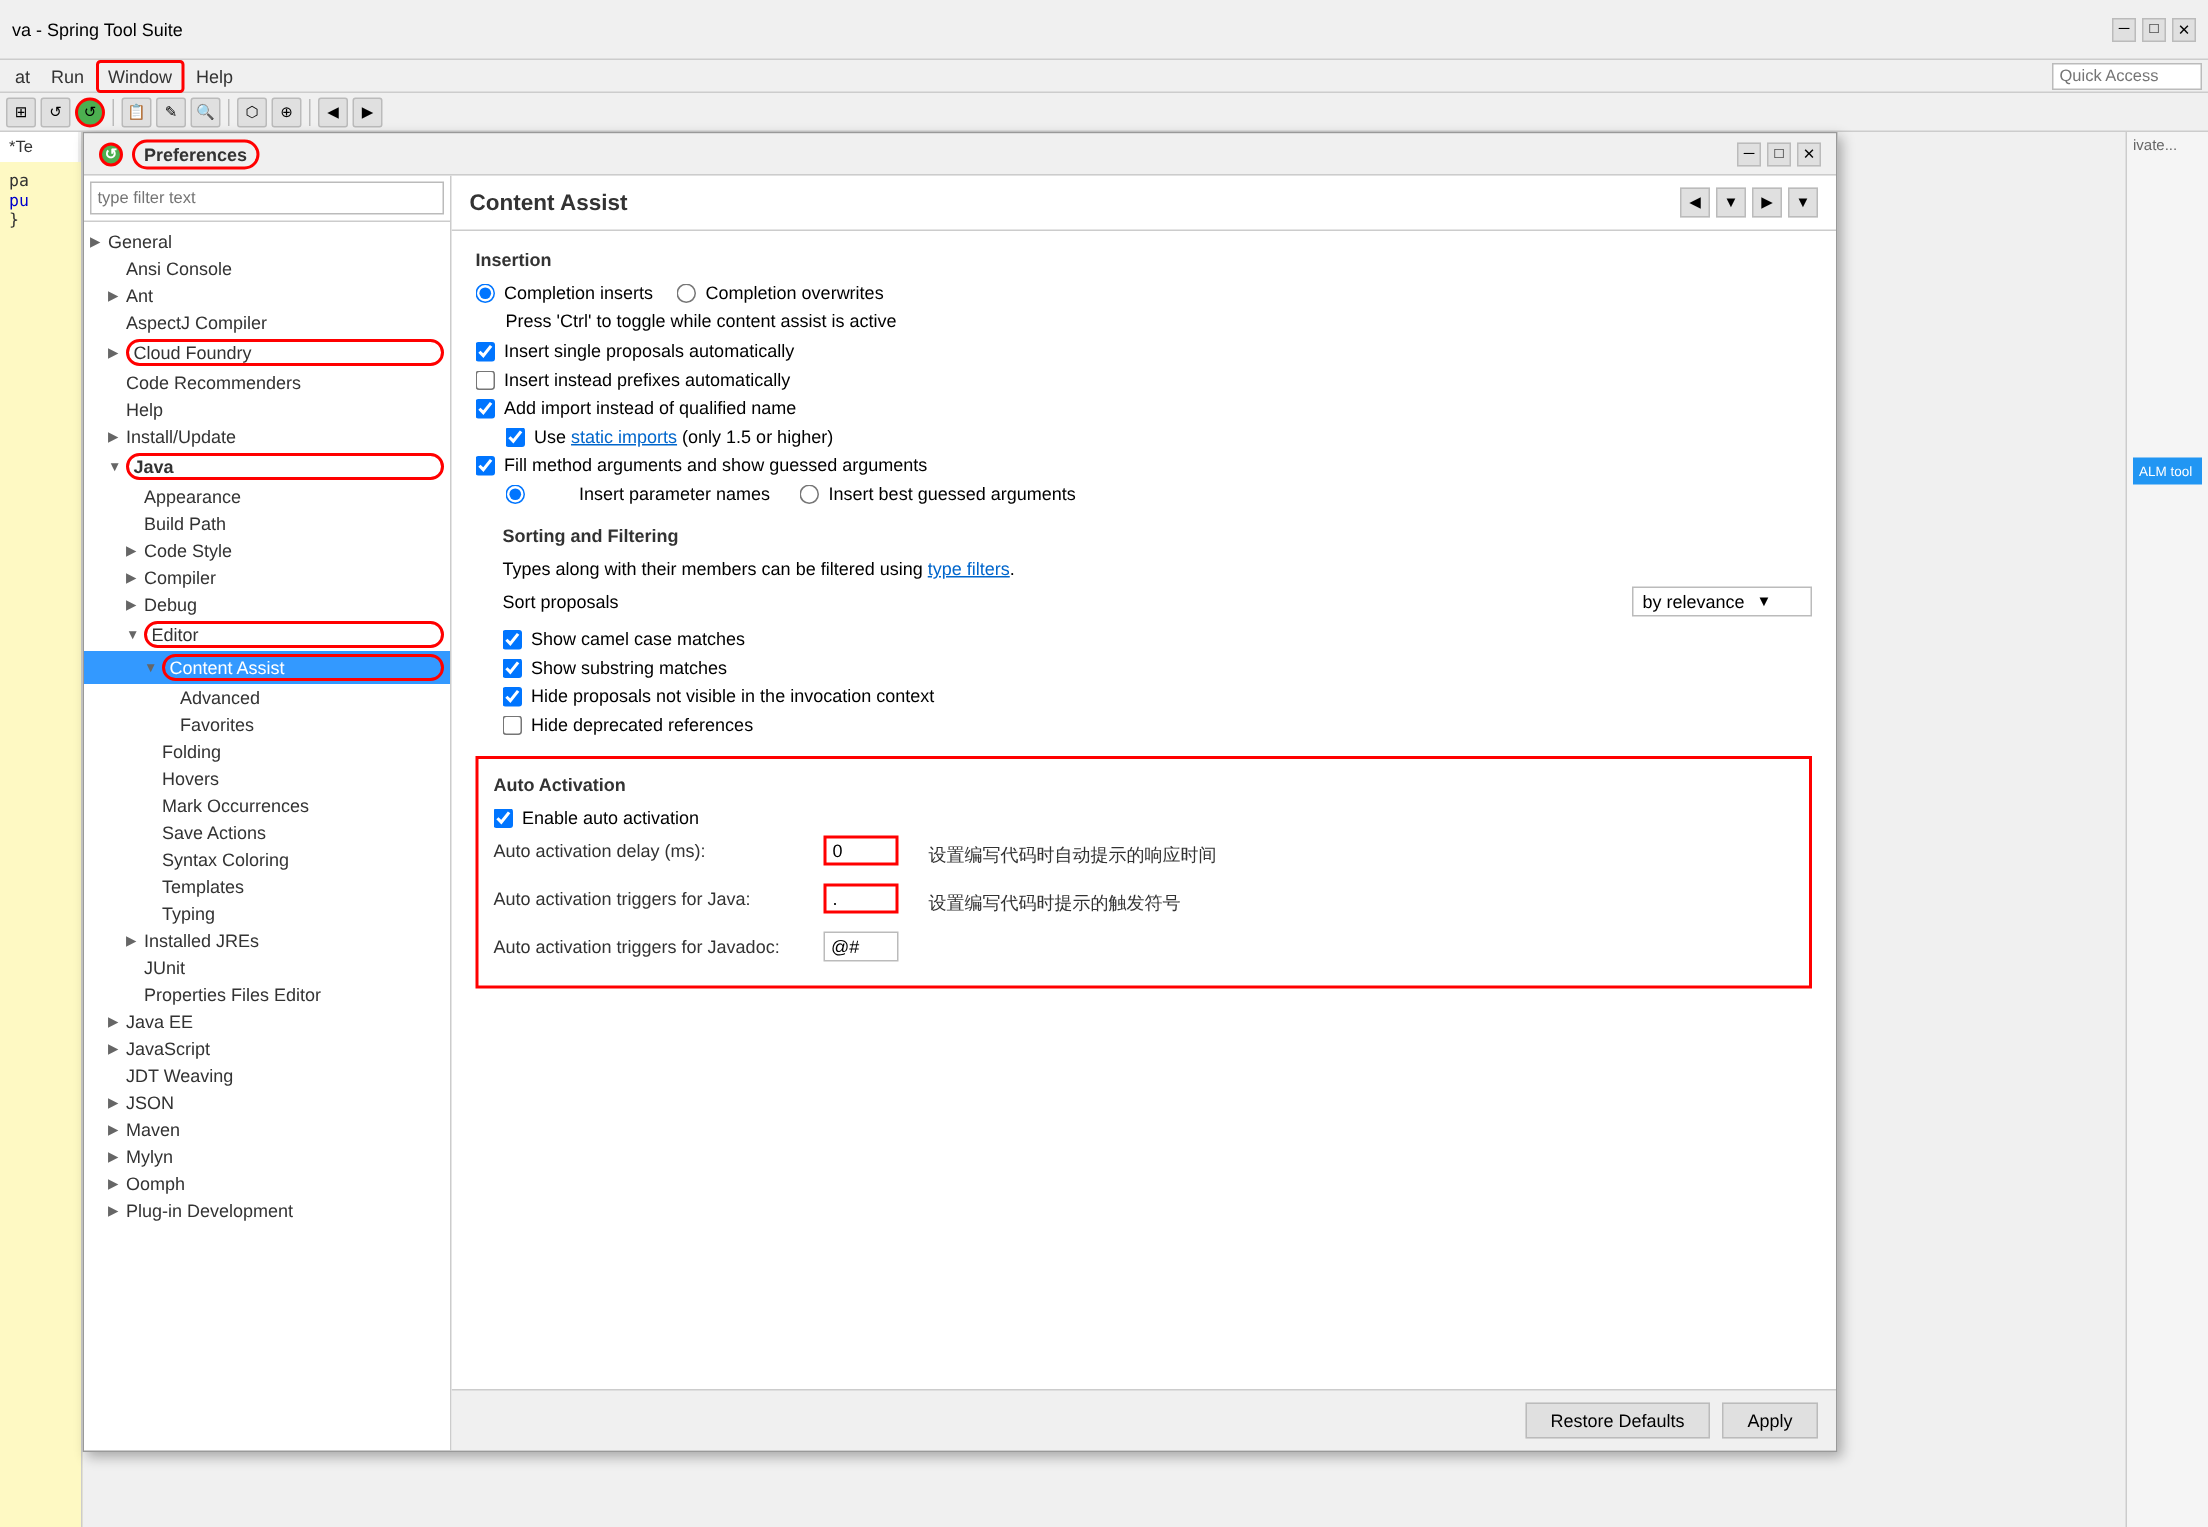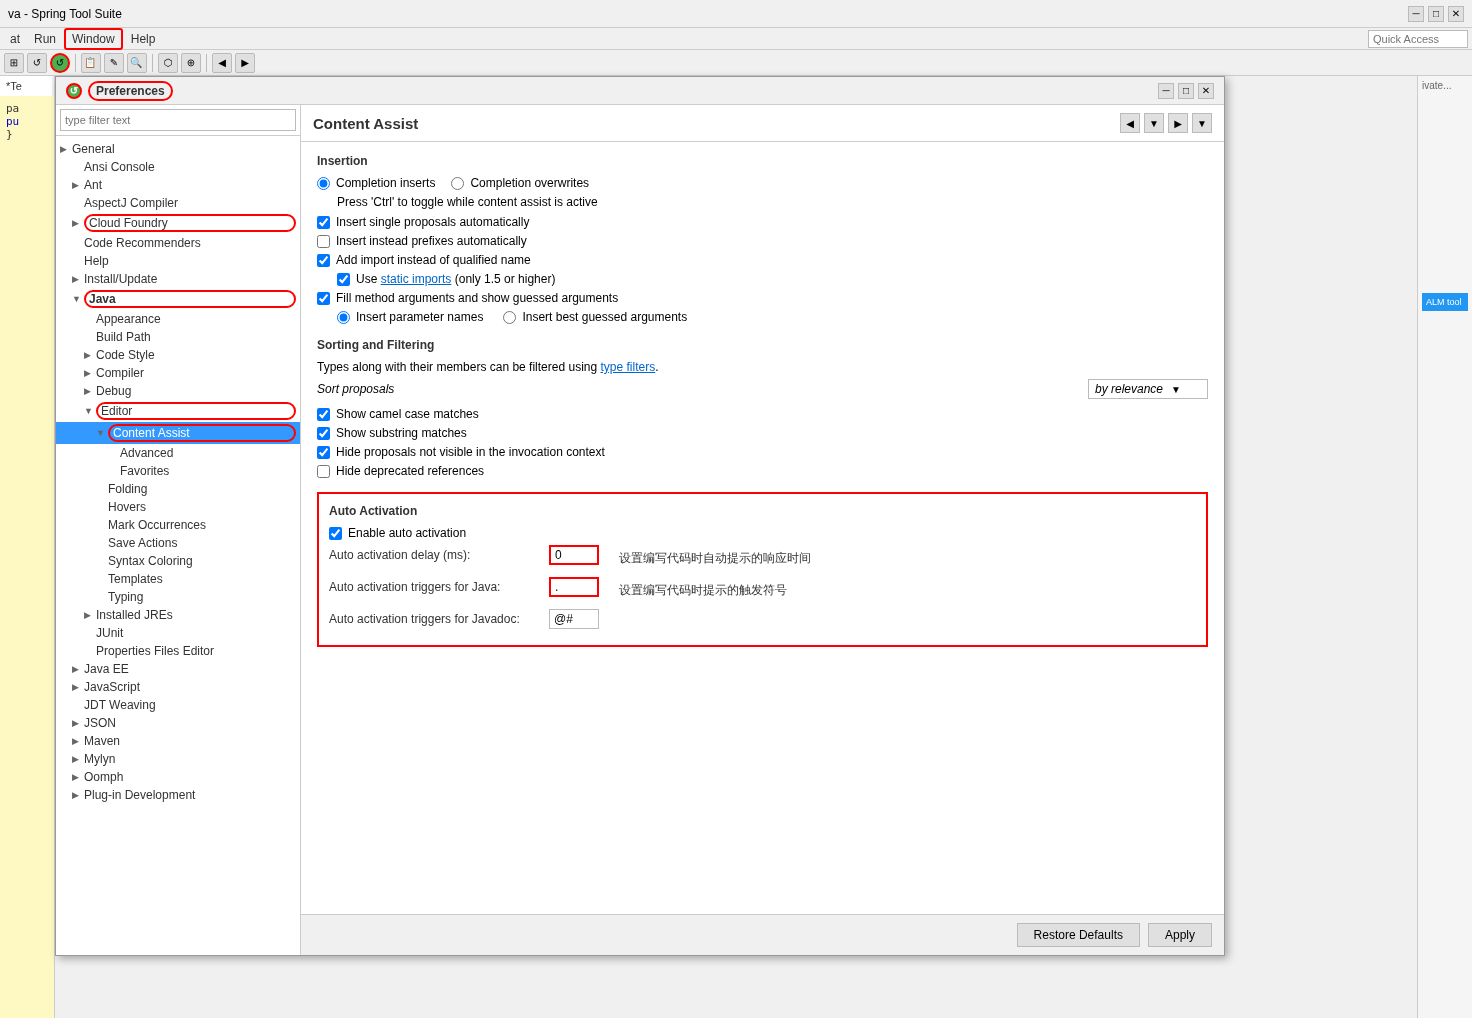--- a/index.html
+++ b/index.html
@@ -1,21 +1,21 @@
 <!DOCTYPE html>
 <html><head>
   <meta charset="utf-8">
   <style>
     * { box-sizing: border-box; margin: 0; padding: 0; }
     body { font-family: 'Segoe UI', Tahoma, Arial, sans-serif; font-size: 12px; background: #f0f0f0; overflow: hidden; }
 
     
     .title-bar {
       background: #f0f0f0;
-      height: 28px;
+      height: 40px;
       display: flex;
       align-items: center;
       padding: 0 8px;
       border-bottom: 1px solid #ccc;
     }
 
     
     .menu-bar {
       background: #f0f0f0;
       height: 22px;
@@ -275,28 +275,28 @@
     .radio-group {
       display: flex;
       align-items: center;
       gap: 16px;
       margin-bottom: 5px;
     }
 
     
     .sorting-section {
       margin-top: 14px;
+      margin-left: 18px;
     }
 
     .sort-row {
       display: flex;
       align-items: center;
       justify-content: space-between;
       margin-bottom: 8px;
-      font-style: italic;
     }
     .sort-dropdown {
       display: flex;
       align-items: center;
       border: 1px solid #bbb;
       background: #fff;
       padding: 2px 6px;
       cursor: pointer;
       font-size: 12px;
       min-width: 120px;
@@ -649,21 +649,21 @@
             <input type="checkbox" checked="" style="">
             <span>Use</span>&nbsp;
             <span class="link-text">static imports</span>&nbsp;
             <span>(only 1.5 or higher)</span>
           </div>
           <div class="option-row">
             <input type="checkbox" checked="" style="">
             <span>Fill method arguments and show guessed arguments</span>
           </div>
           <div class="option-row option-indent">
-            <label style="display:flex;align-items:center;cursor:pointer;margin-right:20px;">
+            <label style="display:flex;align-items:center;cursor:pointer;margin-right:20px;gap:30px;">
               <input type="radio" name="parammode" checked="" style="">
               <span>Insert parameter names</span>
             </label>
             <label style="display:flex;align-items:center;cursor:pointer;">
               <input type="radio" name="parammode" style="">
               <span>Insert best guessed arguments</span>
             </label>
           </div>
 
           <div class="sorting-section">

